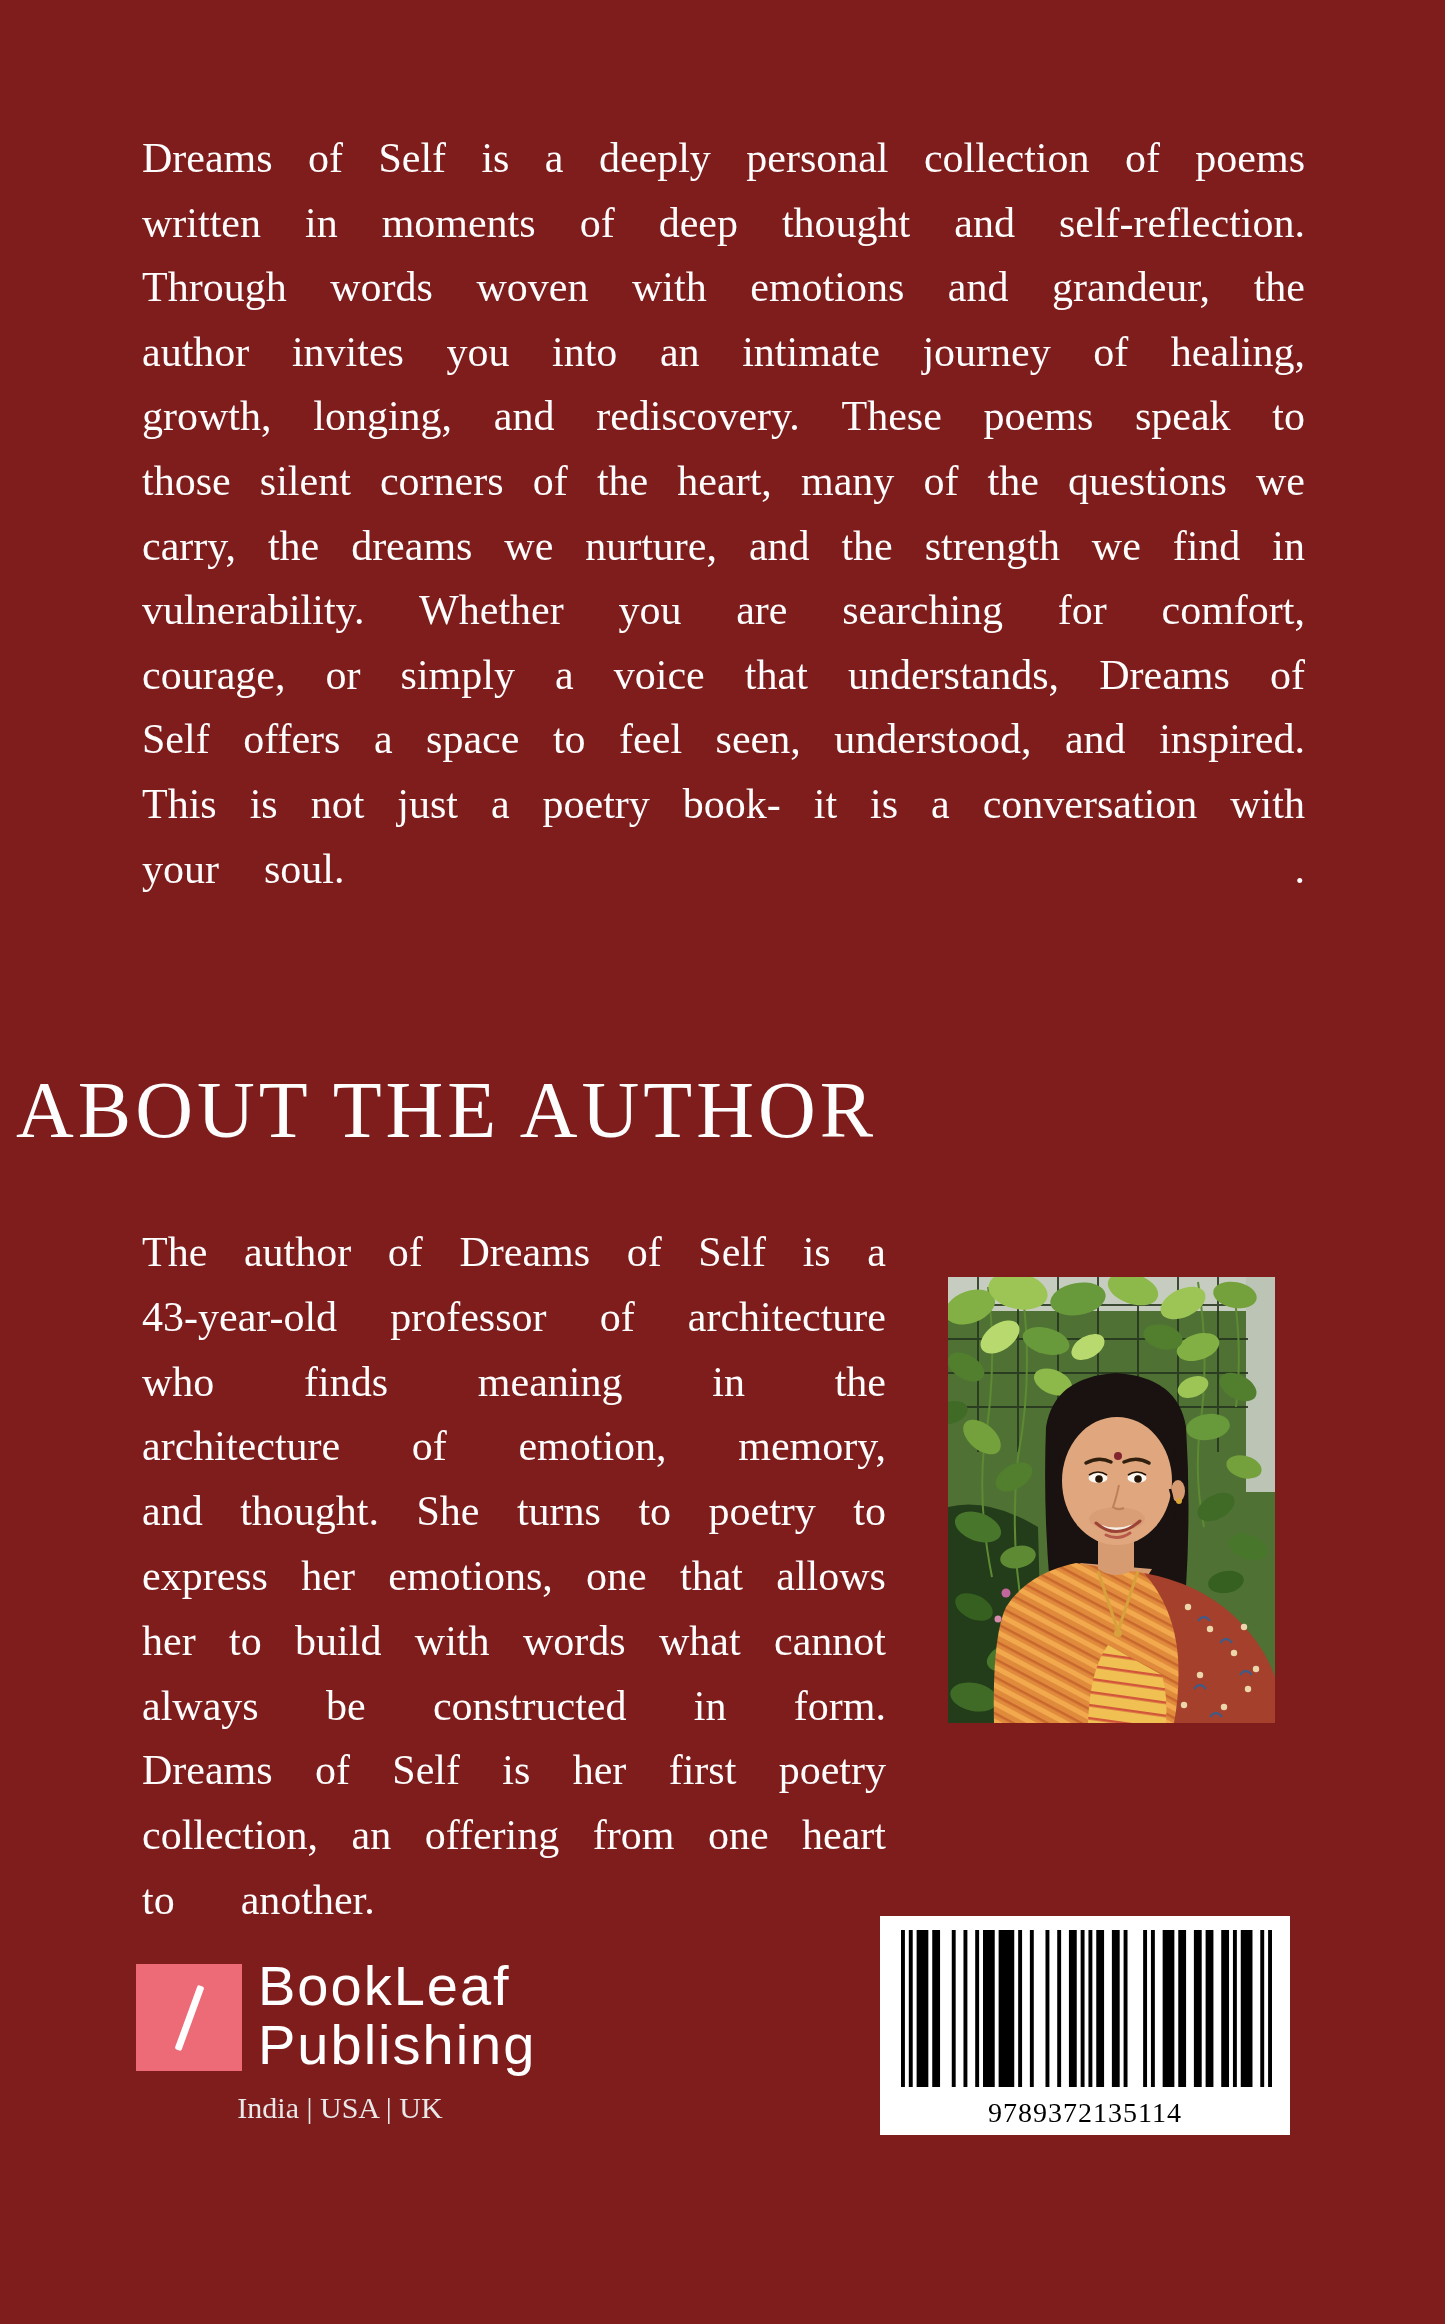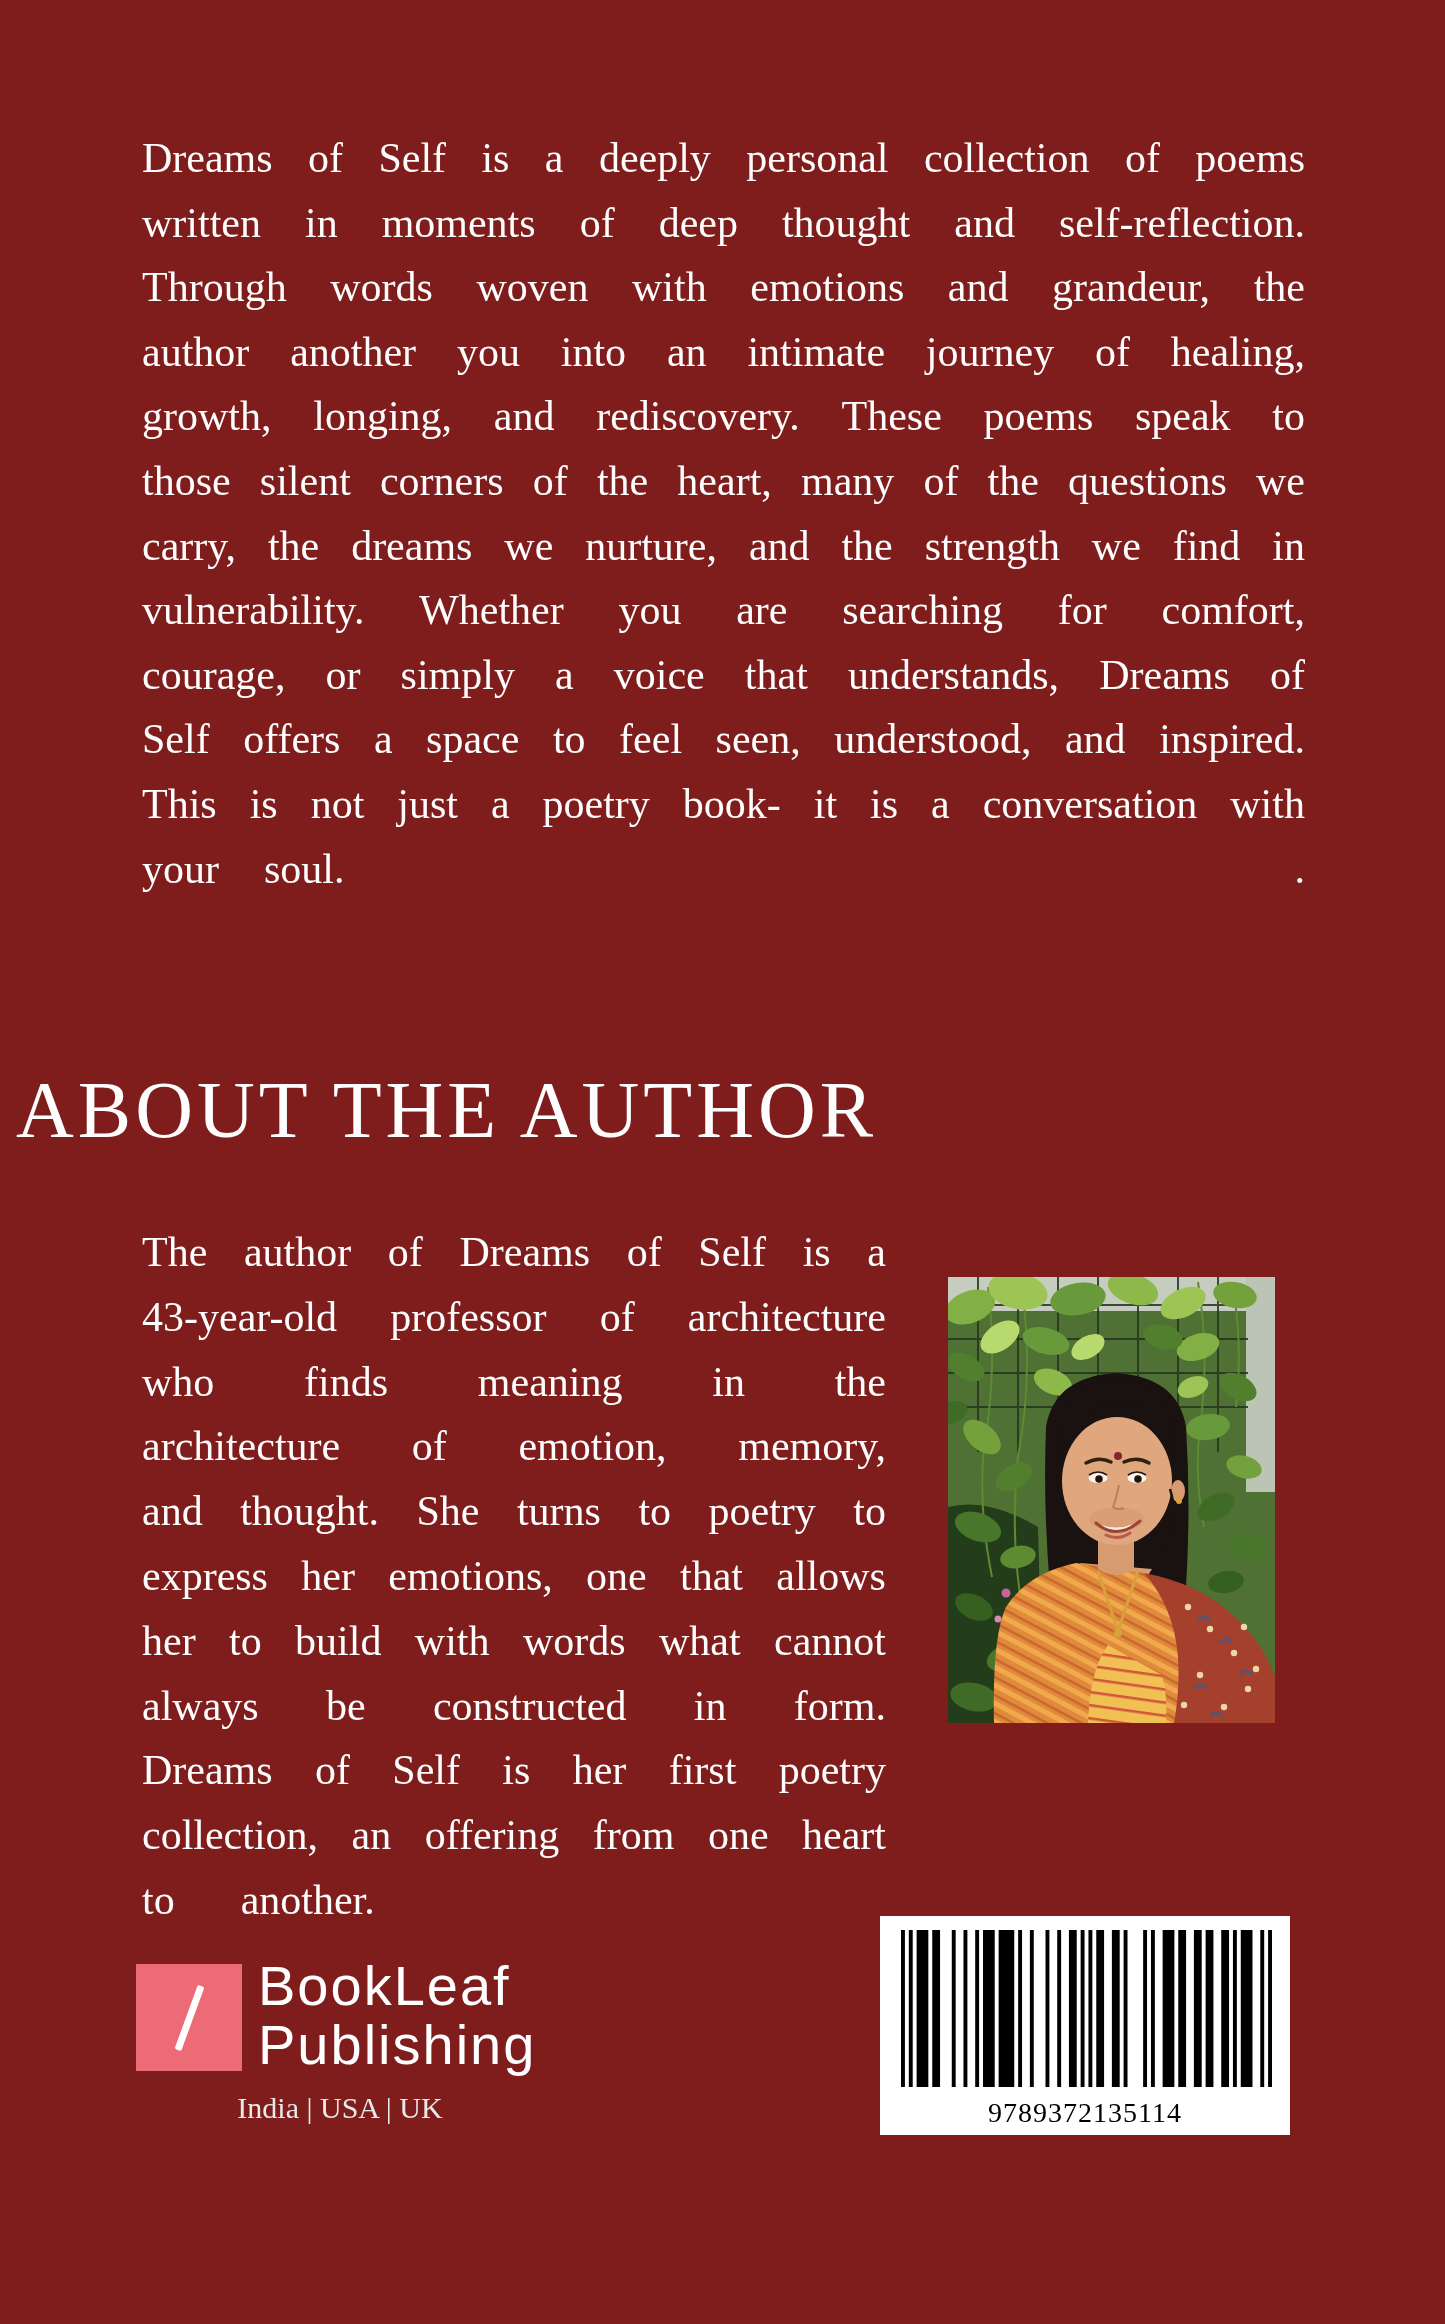--- a/index.html
+++ b/index.html
@@ -62,21 +62,21 @@
 </style>
 </head>
 <body>
 
 <div class="cover">
 
   <div class="para desc">
       <div class="jline"><span>Dreams</span><span>of</span><span>Self</span><span>is</span><span>a</span><span>deeply</span><span>personal</span><span>collection</span><span>of</span><span>poems</span></div>
       <div class="jline"><span>written</span><span>in</span><span>moments</span><span>of</span><span>deep</span><span>thought</span><span>and</span><span>self-reflection.</span></div>
       <div class="jline"><span>Through</span><span>words</span><span>woven</span><span>with</span><span>emotions</span><span>and</span><span>grandeur,</span><span>the</span></div>
-      <div class="jline"><span>author</span><span>another</span><span>you</span><span>into</span><span>an</span><span>intimate</span><span>journey</span><span>of</span><span>healing,</span></div>
+      <div class="jline"><span>author</span><span>invites</span><span>you</span><span>into</span><span>an</span><span>intimate</span><span>journey</span><span>of</span><span>healing,</span></div>
       <div class="jline"><span>growth,</span><span>longing,</span><span>and</span><span>rediscovery.</span><span>These</span><span>poems</span><span>speak</span><span>to</span></div>
       <div class="jline"><span>those</span><span>silent</span><span>corners</span><span>of</span><span>the</span><span>heart,</span><span>many</span><span>of</span><span>the</span><span>questions</span><span>we</span></div>
       <div class="jline"><span>carry,</span><span>the</span><span>dreams</span><span>we</span><span>nurture,</span><span>and</span><span>the</span><span>strength</span><span>we</span><span>find</span><span>in</span></div>
       <div class="jline"><span>vulnerability.</span><span>Whether</span><span>you</span><span>are</span><span>searching</span><span>for</span><span>comfort,</span></div>
       <div class="jline"><span>courage,</span><span>or</span><span>simply</span><span>a</span><span>voice</span><span>that</span><span>understands,</span><span>Dreams</span><span>of</span></div>
       <div class="jline"><span>Self</span><span>offers</span><span>a</span><span>space</span><span>to</span><span>feel</span><span>seen,</span><span>understood,</span><span>and</span><span>inspired.</span></div>
       <div class="jline"><span>This</span><span>is</span><span>not</span><span>just</span><span>a</span><span>poetry</span><span>book-</span><span>it</span><span>is</span><span>a</span><span>conversation</span><span>with</span></div>
       <div class="lline"><span>your</span><span style="margin-left: 45px;">soul.</span><span class="stray">.</span></div>
     </div>
 

